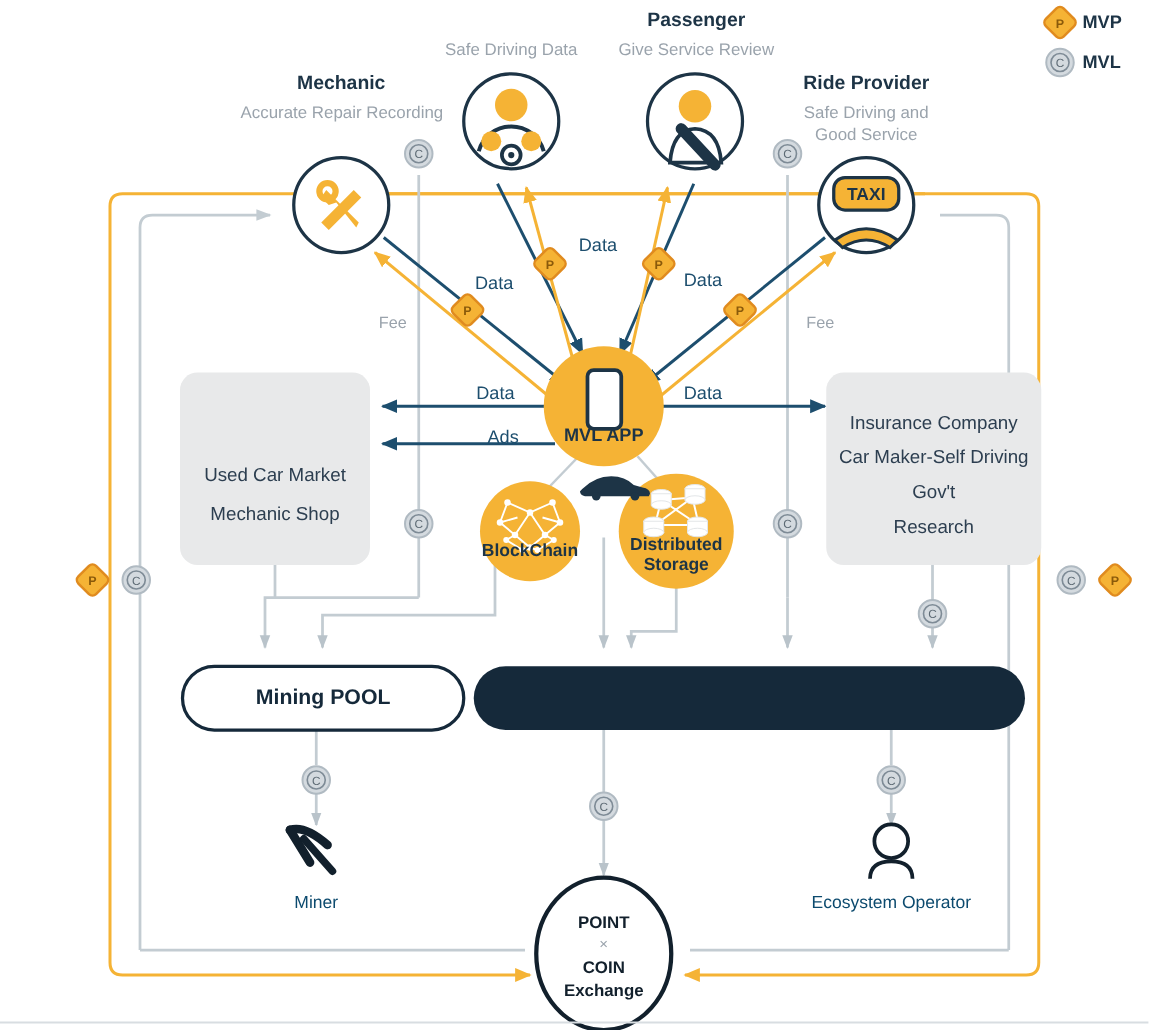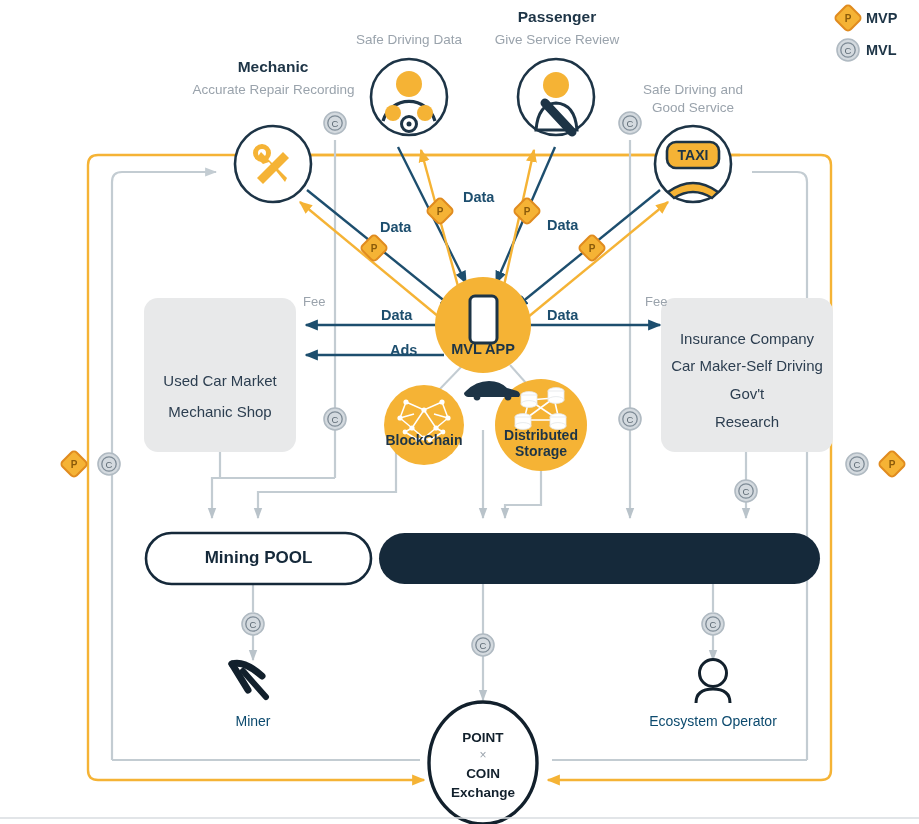--- a/index.html
+++ b/index.html
@@ -32,28 +32,27 @@
     text-align: center;
   }
   .actor-sub {
     font-size: 13.5px;
     color: #9aa3ac;
     text-align: center;
     line-height: 1.35;
   }
   .flow-label {
     font-size: 14.5px;
-    font-weight: bold;
+    font-weight: normal;
     color: #1d4e6e;
   }
   .fee-label {
     font-size: 13px;
     color: #9aa3ac;
     font-weight: normal;
-    margin-top: 44px;
   }
   .legend-label {
     font-size: 14.5px;
     font-weight: bold;
     color: #1d3446;
   }
   .box-text {
     position: absolute;
     text-align: center;
     font-size: 15px;
@@ -411,20 +410,21 @@
   <div class="lbl legend-label" style="left:866px; top:41px;">MVL</div>
 
   <div class="lbl actor-title" style="left:193px; top:57px; width:160px;">Mechanic</div>
   <div class="lbl actor-sub" style="left:190px; top:81px; width:167px;">Accurate Repair Recording</div>
 
   <div class="lbl actor-sub" style="left:329px; top:31px; width:160px;">Safe Driving Data</div>
 
   <div class="lbl actor-title" style="left:477px; top:7px; width:160px;">Passenger</div>
   <div class="lbl actor-sub" style="left:477px; top:31px; width:160px;">Give Service Review</div>
 
+  <div class="lbl actor-title" style="left:613px; top:57px; width:160px;">Ride Provider</div>
   <div class="lbl actor-sub" style="left:613px; top:81px; width:160px;">Safe Driving and</div>
   <div class="lbl actor-sub" style="left:613px; top:99px; width:160px;">Good Service</div>
 
   <div class="lbl flow-label" style="left:380px; top:218px;">Data</div>
   <div class="lbl flow-label" style="left:463px; top:188px;">Data</div>
   <div class="lbl flow-label" style="left:547px; top:216px;">Data</div>
   <div class="lbl flow-label" style="left:381px; top:306px;">Data</div>
   <div class="lbl flow-label" style="left:390px; top:341px;">Ads</div>
   <div class="lbl flow-label" style="left:547px; top:306px;">Data</div>
   <div class="lbl fee-label" style="left:303px; top:250px;">Fee</div>

